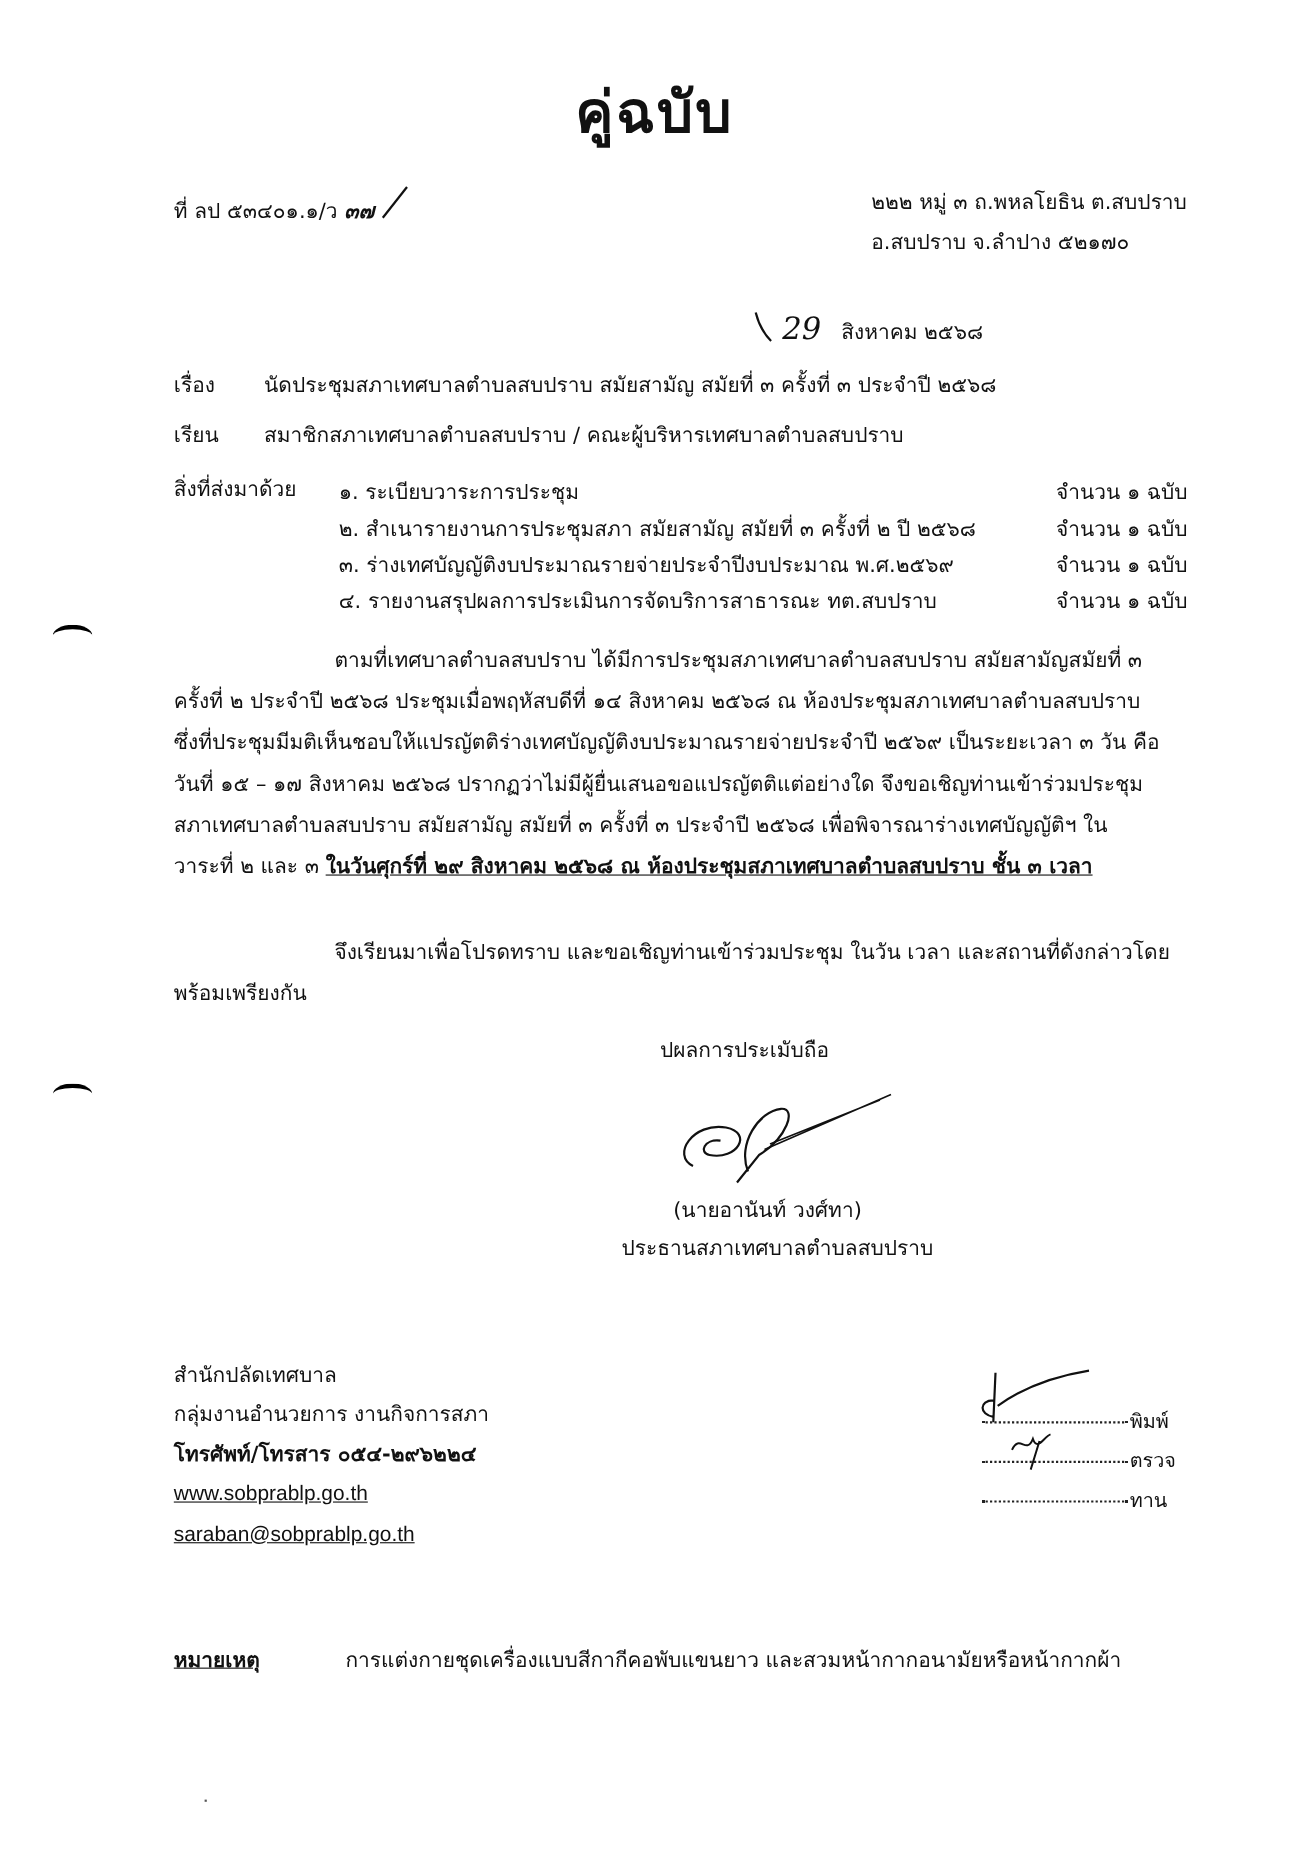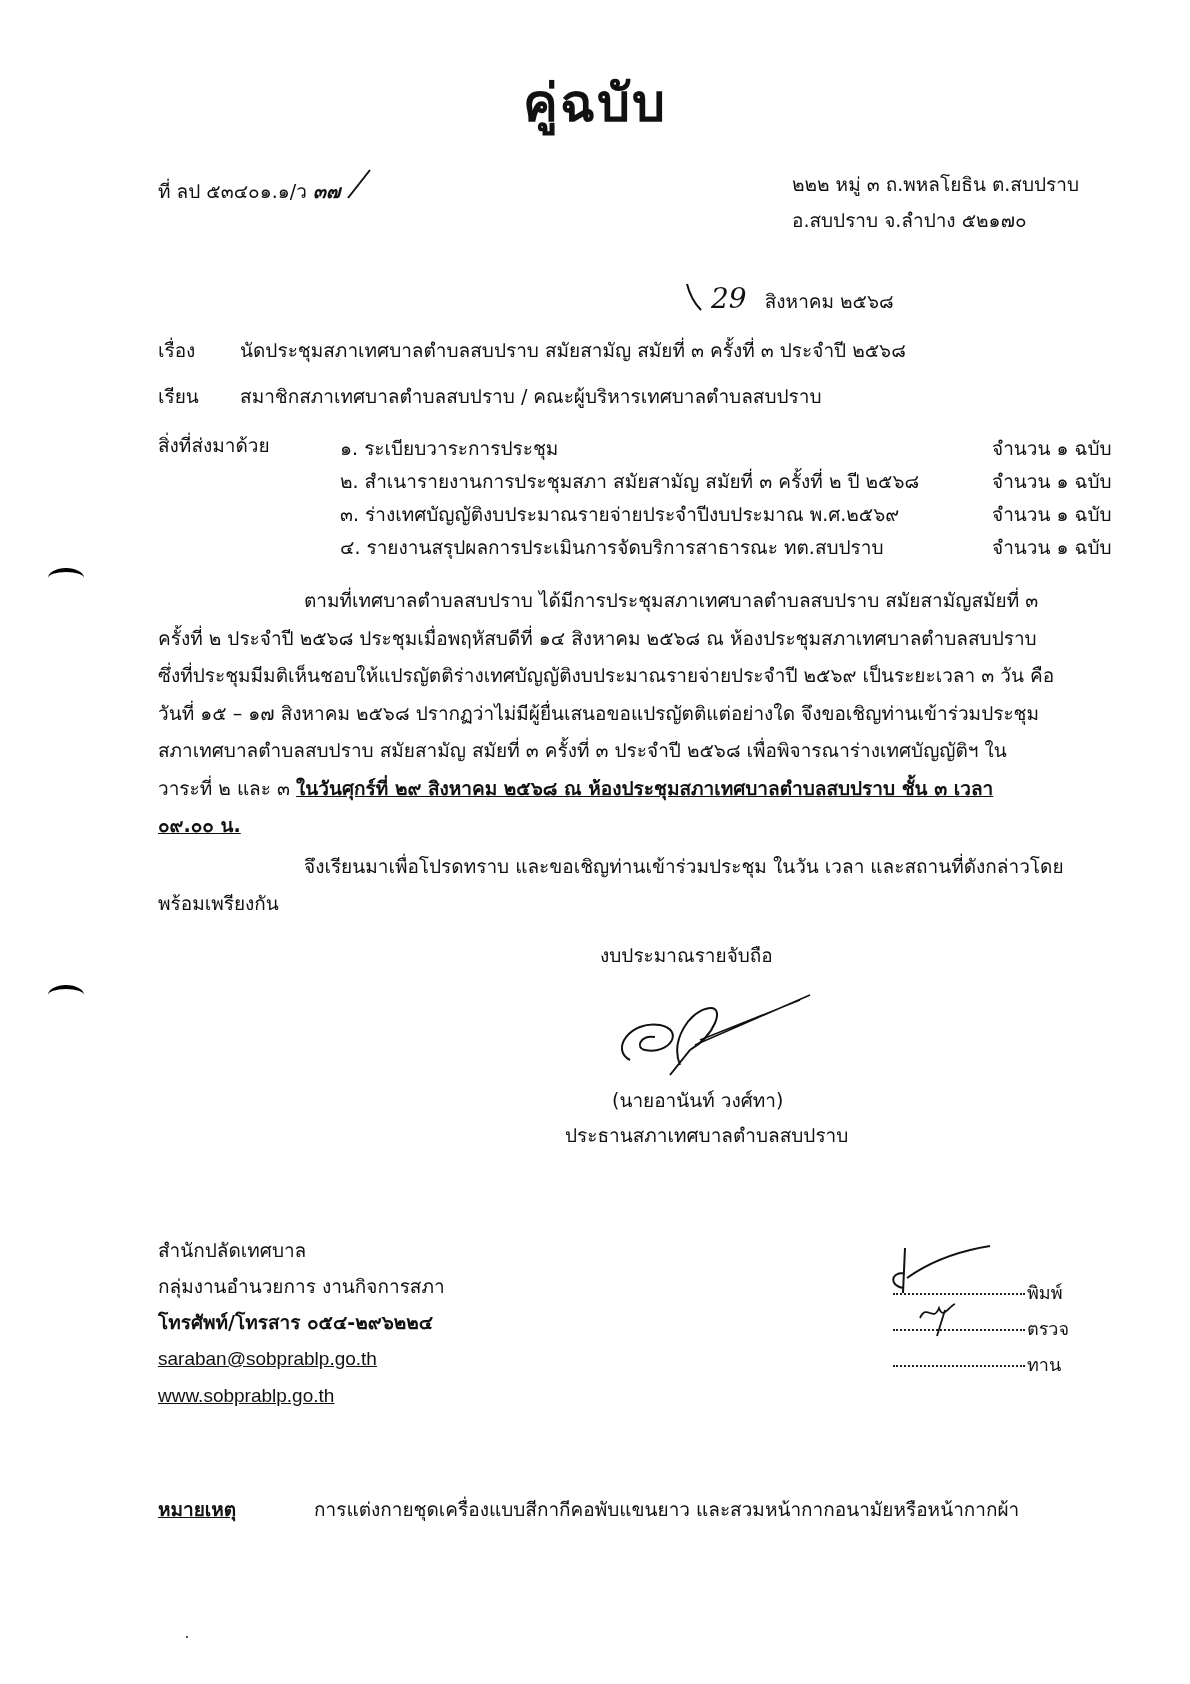--- a/index.html
+++ b/index.html
@@ -17,21 +17,21 @@
   .ref { left: 158px; top: 168px; }
   .ref-hand { font-style: italic; font-weight: bold; font-family: "DejaVu Serif", serif; text-align: right; }
   .office { left: 792px; top: 166px; }
   .office div { line-height: 36px; }
   .date { left: 685px; top: 282px; }
   .date-hand { font-family: "DejaVu Serif", serif; font-style: italic; font-size: 28px; margin-right: 12px; }
   .subject { left: 158px; top: 337px; }
   .to { left: 158px; top: 383px; }
   .label { display: inline-block; width: 76px; }
   .enc-label { left: 158px; top: 432px; }
-  .enc-list { left: 308px; top: 432px; width: 800px; margin-left: 32px; }
+  .enc-list { left: 308px; top: 432px; width: 800px; }
   .enc-row { display: flex; justify-content: space-between; line-height: 33px; height: 33px; }
   .enc-count { width: 148px; white-space: nowrap; }
   .body-para { left: 158px; top: 582px; width: 940px; }
   .body-para .ln { line-height: 37.5px; white-space: nowrap; }
   .indent { padding-left: 146px; }
   .u { text-decoration: underline; font-weight: bold; }
   .closing-para { left: 158px; top: 848px; width: 940px; }
   .closing-para .ln { line-height: 37px; }
   .regards { left: 600px; top: 942px; }
   .sig { left: 610px; top: 990px; width: 220px; height: 90px; }
@@ -112,47 +112,44 @@
 
 <div class="abs txt body-para">
   <div class="ln indent">ตามที่เทศบาลตำบลสบปราบ ได้มีการประชุมสภาเทศบาลตำบลสบปราบ สมัยสามัญสมัยที่ ๓</div>
   <div class="ln">ครั้งที่ ๒ ประจำปี ๒๕๖๘ ประชุมเมื่อพฤหัสบดีที่ ๑๔ สิงหาคม ๒๕๖๘ ณ ห้องประชุมสภาเทศบาลตำบลสบปราบ</div>
   <div class="ln">ซึ่งที่ประชุมมีมติเห็นชอบให้แปรญัตติร่างเทศบัญญัติงบประมาณรายจ่ายประจำปี ๒๕๖๙ เป็นระยะเวลา ๓ วัน คือ</div>
   <div class="ln">วันที่ ๑๕ – ๑๗ สิงหาคม ๒๕๖๘ ปรากฏว่าไม่มีผู้ยื่นเสนอขอแปรญัตติแต่อย่างใด จึงขอเชิญท่านเข้าร่วมประชุม</div>
   <div class="ln">สภาเทศบาลตำบลสบปราบ สมัยสามัญ สมัยที่ ๓ ครั้งที่ ๓ ประจำปี ๒๕๖๘ เพื่อพิจารณาร่างเทศบัญญัติฯ ใน</div>
   <div class="ln">
     <span>วาระที่ ๒ และ ๓ </span><span class="u">ในวันศุกร์ที่ ๒๙ สิงหาคม ๒๕๖๘ ณ ห้องประชุมสภาเทศบาลตำบลสบปราบ ชั้น ๓ เวลา</span>
   </div>
-  <div class="ln">
-    <span class="u">๐๙.๐๐ น.</span>
-  </div>
 </div>
 
 <div class="abs txt closing-para">
   <div class="ln indent">จึงเรียนมาเพื่อโปรดทราบ และขอเชิญท่านเข้าร่วมประชุม ในวัน เวลา และสถานที่ดังกล่าวโดย</div>
   <div class="ln">พร้อมเพรียงกัน</div>
 </div>
 
-<div class="abs txt regards">งบประมาณรายจับถือ</div>
+<div class="abs txt regards">ปผลการประเมับถือ</div>
 
 <svg class="abs sig" viewBox="0 0 220 90">
   <path d="M20 70 C 0 60, 20 30, 50 35 C 75 40, 60 65, 35 60 C 25 58, 30 45, 45 47" stroke="#111" stroke-width="2" fill="none"></path>
   <path d="M70 75 C 60 50, 80 20, 100 18 C 115 17, 105 45, 80 60 L 60 85" stroke="#111" stroke-width="2" fill="none"></path>
   <path d="M85 55 L 200 5 M 90 50 L 190 10" stroke="#111" stroke-width="1.5" fill="none"></path>
 </svg>
 
 <div class="abs txt signer-name">(นายอานันท์  วงศ์ทา)</div>
 <div class="abs txt signer-title">ประธานสภาเทศบาลตำบลสบปราบ</div>
 
 <div class="abs txt dept">
   <div class="ln">สำนักปลัดเทศบาล</div>
   <div class="ln">กลุ่มงานอำนวยการ งานกิจการสภา</div>
   <div class="ln bold">โทรศัพท์/โทรสาร ๐๕๔-๒๙๖๒๒๔</div>
+  <div class="ln"><a class="link">www.sobprablp.go.th</a></div>
   <div class="ln"><a class="link">saraban@sobprablp.go.th</a></div>
-  <div class="ln"><a class="link">www.sobprablp.go.th</a></div>
 </div>
 
 <svg class="abs initial1" viewBox="0 0 110 60">
   <path d="M20 10 L 18 55 M 18 50 C 5 48, 5 35, 18 35 M 22 40 C 50 20, 80 12, 105 8" stroke="#111" stroke-width="2" fill="none"></path>
 </svg>
 <svg class="abs initial2" viewBox="0 0 50 40">
   <path d="M5 20 C 12 5, 18 25, 24 10 C 28 22, 34 8, 40 6 M 30 12 L 22 38" stroke="#111" stroke-width="1.8" fill="none"></path>
 </svg>
 <div class="abs txt workflow">
   <div class="wf-row"><span class="dots"></span><span>พิมพ์</span></div>

